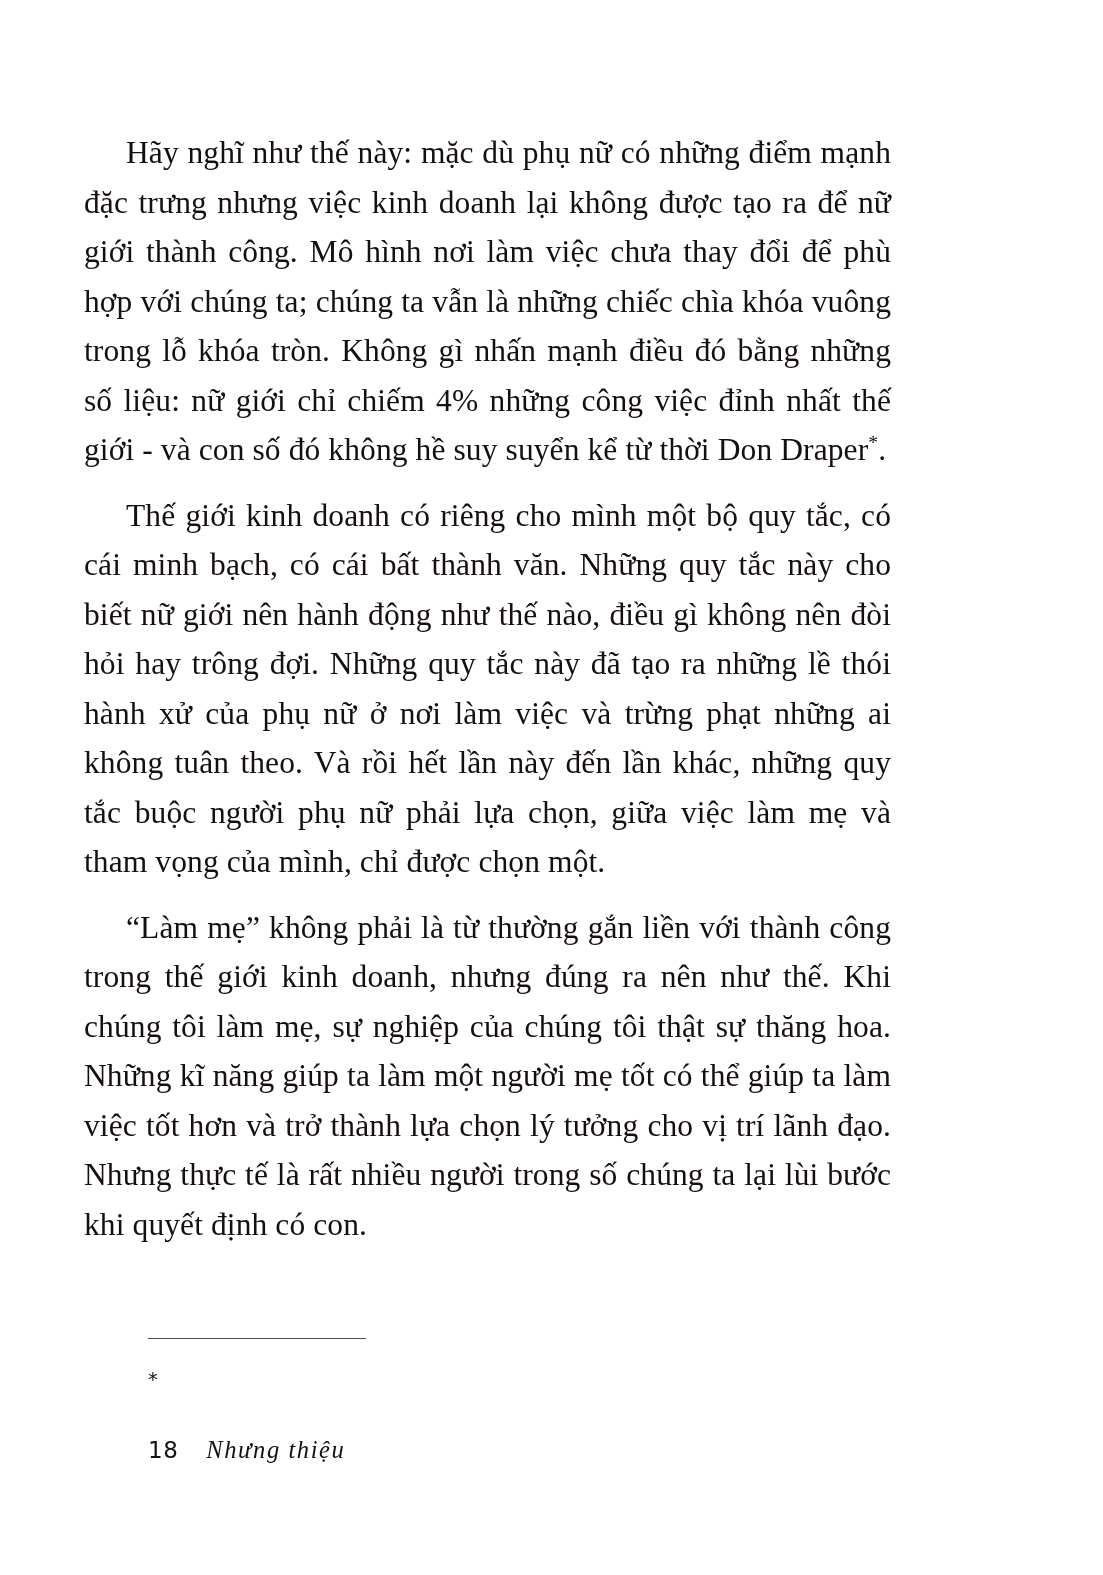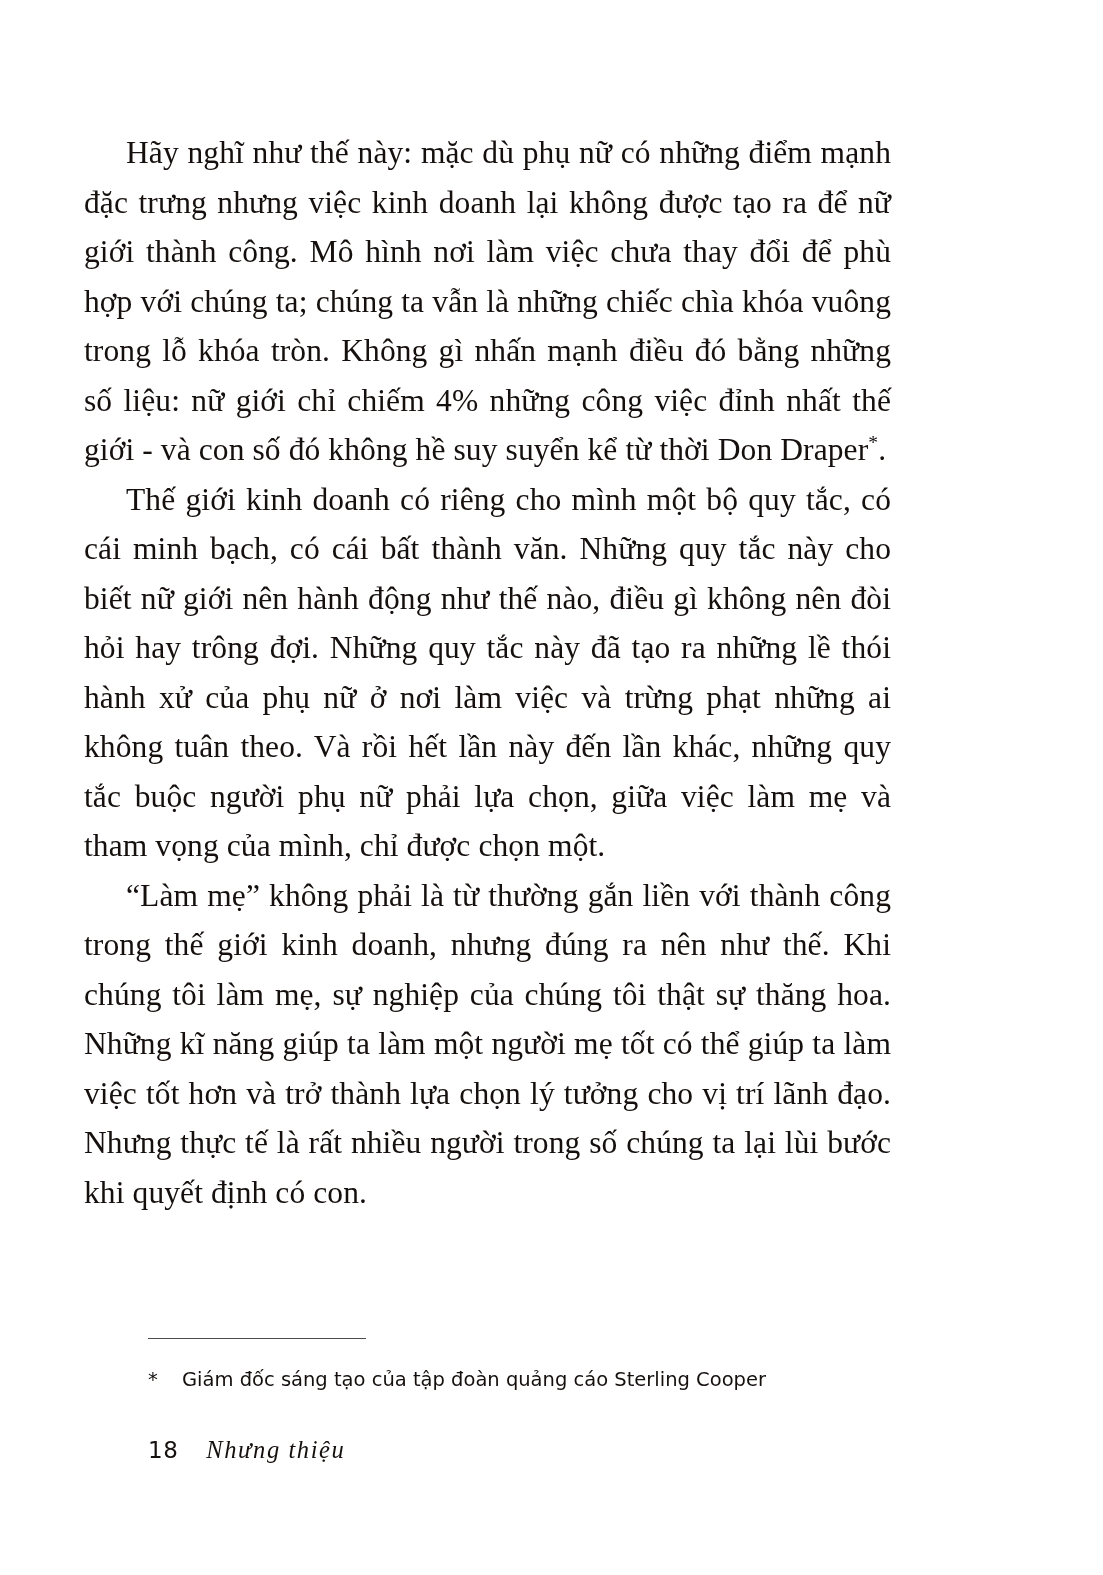--- a/index.html
+++ b/index.html
@@ -30,21 +30,21 @@
     margin: 0;
     text-indent: 42px;
     text-align: justify;
     font-size: 31.5px;
     line-height: 49.5px;
     letter-spacing: 0.1px;
     color: #15100e;
     -webkit-font-smoothing: antialiased;
   }
   .body-text p + p {
-    margin-top: 0px;
+    margin-top: 16px;
   }
   sup.footnote-marker {
     font-size: 0.62em;
     vertical-align: super;
     line-height: 0;
   }
   .footnote-area {
     position: absolute;
     left: 148px;
     top: 1338px;
@@ -99,21 +99,20 @@
   <div class="body-text">
     <p><span>Hãy nghĩ như thế này: mặc dù phụ nữ có những điểm mạnh đặc trưng nhưng việc kinh doanh lại không được tạo ra để nữ giới thành công. Mô hình nơi làm việc chưa thay đổi để phù hợp với chúng ta; chúng ta vẫn là những chiếc chìa khóa vuông trong lỗ khóa tròn. Không gì nhấn mạnh điều đó bằng những số liệu: nữ giới chỉ chiếm 4% những công việc đỉnh nhất thế giới - và con số đó không hề suy suyển kể từ thời Don Draper</span><sup class="footnote-marker">*</sup><span>.</span></p>
     <p>Thế giới kinh doanh có riêng cho mình một bộ quy tắc, có cái minh bạch, có cái bất thành văn. Những quy tắc này cho biết nữ giới nên hành động như thế nào, điều gì không nên đòi hỏi hay trông đợi. Những quy tắc này đã tạo ra những lề thói hành xử của phụ nữ ở nơi làm việc và trừng phạt những ai không tuân theo. Và rồi hết lần này đến lần khác, những quy tắc buộc người phụ nữ phải lựa chọn, giữa việc làm mẹ và tham vọng của mình, chỉ được chọn một.</p>
     <p>“Làm mẹ” không phải là từ thường gắn liền với thành công trong thế giới kinh doanh, nhưng đúng ra nên như thế. Khi chúng tôi làm mẹ, sự nghiệp của chúng tôi thật sự thăng hoa. Những kĩ năng giúp ta làm một người mẹ tốt có thể giúp ta làm việc tốt hơn và trở thành lựa chọn lý tưởng cho vị trí lãnh đạo. Nhưng thực tế là rất nhiều người trong số chúng ta lại lùi bước khi quyết định có con.</p>
   </div>
 
   <div class="footnote-area">
     <div class="footnote-rule"></div>
     <div class="footnote-line">
       <span class="footnote-star">*</span>
-      <span>Giám đốc sáng tạo của tập đoàn quảng cáo Sterling Cooper</span>
     </div>
   </div>
 
   <div class="page-footer">
     <span class="page-number">18</span>
     <span class="running-head">Nhưng thiệu</span>
   </div>
 
 </div>
 

